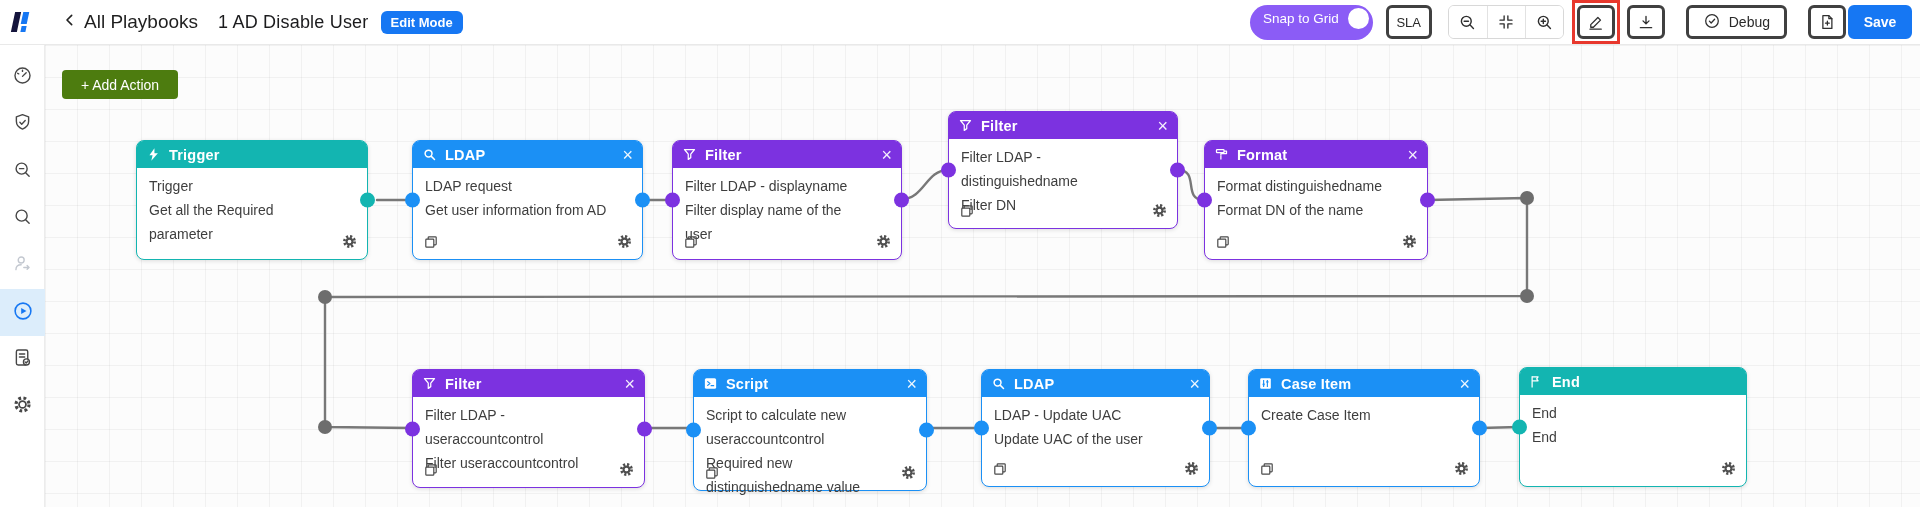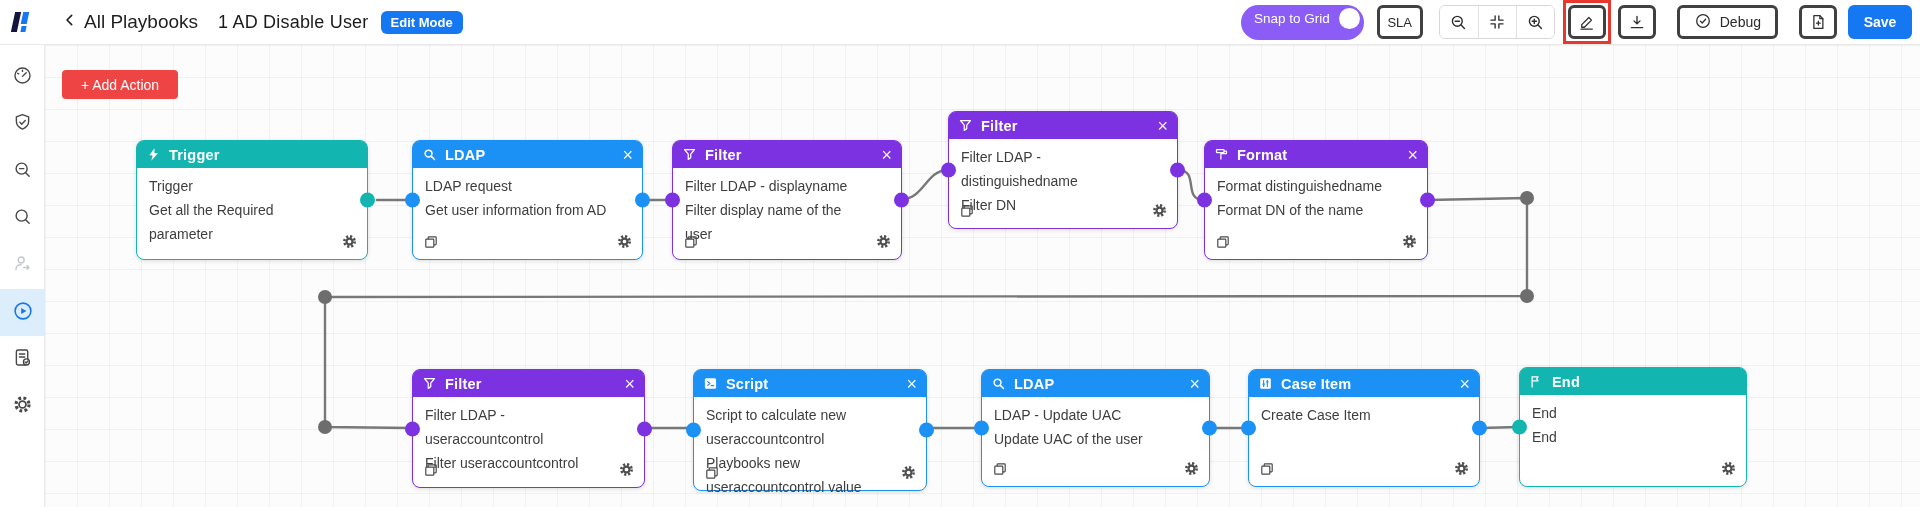--- a/index.html
+++ b/index.html
@@ -27,36 +27,36 @@
   .zoomgroup{display:flex;margin-left:16px;border:1px solid #d8d8d8;border-radius:6px;overflow:hidden;height:34px;box-sizing:border-box;}
   .zoomgroup button{width:38px;height:32px;border:none;background:#fff;display:flex;align-items:center;
     justify-content:center;cursor:pointer;}
   .zoomgroup button + button{border-left:1px solid #e2e2e2;}
   .pencilwrap{position:relative;margin-left:13px;}
   .icon-btn{width:38px;}
   .redbox{position:absolute;left:-5px;top:-5px;right:-5px;bottom:-5px;border:3px solid #e8382d;pointer-events:none;}
   .dl{margin-left:12px;}
   .debug{margin-left:21px;padding:0 14px;gap:8px;}
   .docbtn{margin-left:21px;}
-  .save{margin-left:11px;width:64px;background:#1677f3;border-color:#1677f3;color:#fff;font-weight:700;}
+  .save{margin-left:2px;width:64px;background:#1677f3;border-color:#1677f3;color:#fff;font-weight:700;}
 
   
   .sidebar{position:absolute;top:45px;left:0;bottom:0;width:45px;background:#fff;border-right:1px solid #ececec;
     z-index:9;padding-top:9px;box-sizing:border-box;}
   .side-item{width:45px;height:47px;display:flex;align-items:center;justify-content:center;cursor:pointer;}
   .side-item.active{background:#dcedfb;}
 
   
   .canvasbg{position:absolute;left:45px;top:45px;right:0;bottom:0;background-color:#fcfcfc;
     background-image:linear-gradient(to right,rgba(0,0,0,.045) 1px,transparent 1px),
                      linear-gradient(to bottom,rgba(0,0,0,.045) 1px,transparent 1px);
     background-size:32px 32px;z-index:0;}
   .stage{position:absolute;left:0;top:0;width:1920px;height:507px;z-index:1;}
   #wires{position:absolute;left:0;top:0;}
-  .addaction{position:absolute;left:62px;top:70px;width:116px;height:29px;background:#ef4444;border:none;
+  .addaction{position:absolute;left:62px;top:70px;width:116px;height:29px;background:#4d7c0f;border:none;
     border-radius:4px;color:#fff;font-size:14px;cursor:pointer;z-index:2;font-family:"Liberation Sans",sans-serif;}
 
   
   .node{position:absolute;background:#fff;border-radius:8px;border:1.5px solid;box-shadow:0 1px 4px rgba(0,0,0,.13);
     box-sizing:border-box;z-index:2;}
   .nhead{height:27px;border-radius:6px 6px 0 0;display:flex;align-items:center;padding:0 9px;gap:8px;color:#fff;}
   .nicon{display:flex;align-items:center;}
   .ntitle{font-size:14.5px;font-weight:700;flex:1;letter-spacing:.2px;}
   .nclose{font-size:18px;color:rgba(255,255,255,.92);line-height:1;cursor:pointer;}
   .nbody{padding:6px 12px 0;font-size:14px;line-height:24px;color:#3e3e3e;white-space:nowrap;}
@@ -248,22 +248,22 @@
               <path d="M7.5 9 l3.5 3 -3.5 3" fill="none" stroke="#1b90f5" stroke-width="2" stroke-linecap="round" stroke-linejoin="round"></path>
               <path d="M13 15.5 h4" stroke="#1b90f5" stroke-width="2" stroke-linecap="round"></path>
             </svg>
           </span>
           <span class="ntitle">Script</span>
           <span class="nclose">×</span>
         </div>
         <div class="nbody">
           <div>Script to calculate new</div>
           <div>useraccountcontrol</div>
-          <div>Playbooks new</div>
-          <div>useraccountcontrol value</div>
+          <div>Required new</div>
+          <div>distinguishedname value</div>
         </div>
         <span class="ncopy"><svg width="16" height="16" viewBox="0 0 20 20" fill="none" stroke="#4a4a4a" stroke-width="1.5">
             <rect x="6.5" y="3.5" width="10" height="10" rx="1"></rect>
             <rect x="3.5" y="6.5" width="10" height="10" rx="1" fill="#ffffff"></rect>
           </svg></span>
         <span class="ngear"><svg width="17" height="17" viewBox="0 0 20 20">
             <circle cx="10" cy="10" r="6" fill="none" stroke="#4f4f4f" stroke-width="3.2" stroke-dasharray="2.5 2.2"></circle>
             <circle cx="10" cy="10" r="3.4" fill="none" stroke="#4f4f4f" stroke-width="2.4"></circle>
           </svg></span>
         <span class="port in" style="background: rgb(27, 144, 245);"></span>

